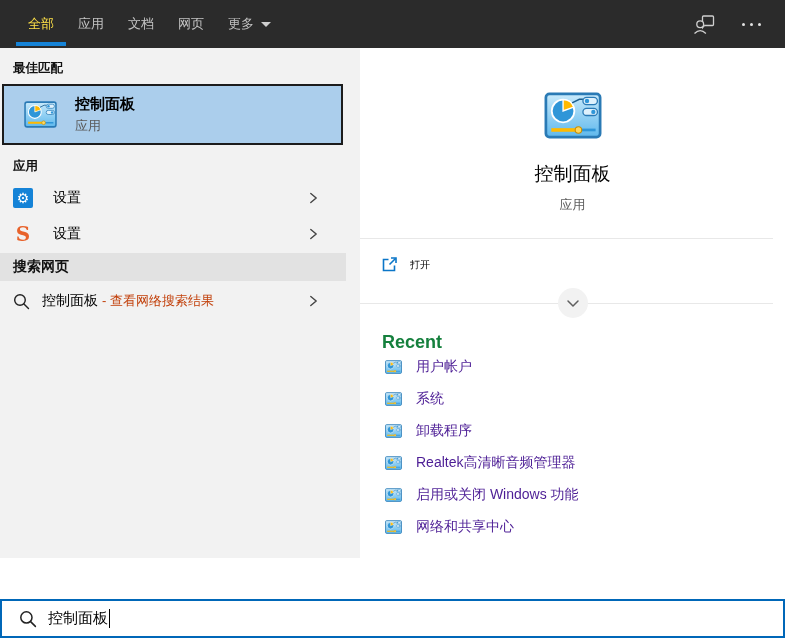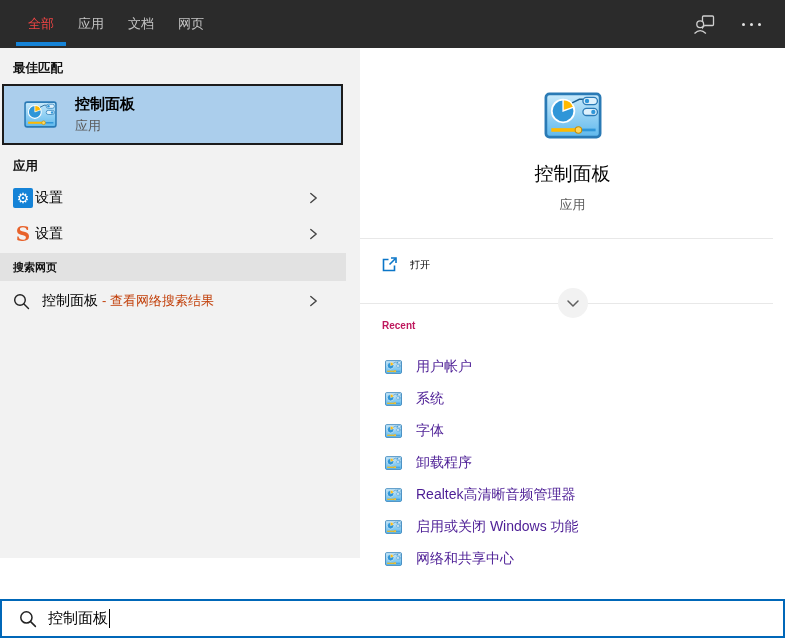--- a/index.html
+++ b/index.html
@@ -12,21 +12,21 @@
   
   .topbar{
     position:absolute;left:0;top:0;width:785px;height:48px;
     background:var(--topbar-bg);display:flex;align-items:center;
     padding:0 0 0 16px;box-sizing:border-box;color:#c8c8c8;
   }
   .tab{
     position:relative;height:100%;display:flex;align-items:center;
     padding:0 12px;font-size:13px;color:#c3c3c3;cursor:default;
   }
-  .tab.selected{color:#ef4444;}
+  .tab.selected{color:#fde047;}
   .tab.selected::after{
     content:"";position:absolute;left:50%;transform:translateX(-50%);
     bottom:2px;width:50px;height:4px;background:var(--accent);
   }
   .tab .caret{
     width:0;height:0;margin-left:7px;
     border-left:5px solid transparent;border-right:5px solid transparent;
     border-top:5px solid #cfcfcf;
   }
   .topbar-right{margin-left:auto;display:flex;align-items:center;gap:26px;padding-right:24px;}
@@ -38,35 +38,35 @@
   .left-panel{
     position:absolute;left:0;top:48px;width:360px;height:510px;
     background:var(--panel-bg);
   }
   .sec-header{
     position:absolute;left:13px;font-size:12.5px;font-weight:700;color:#111;
   }
   .band{
     position:absolute;left:0;width:346px;height:28px;background:var(--band-bg);
     display:flex;align-items:center;padding-left:13px;box-sizing:border-box;
-    font-size:11px;font-weight:700;color:#111;
+    font-size:14px;font-weight:700;color:#111;
   }
   .best-match{
     position:absolute;left:2px;top:36px;width:341px;height:61px;
     background:var(--highlight-bg);border:2px solid #1c1c1c;
     display:flex;align-items:center;padding-left:20px;box-sizing:border-box;cursor:default;
   }
   .bm-text{margin-left:18px;display:flex;flex-direction:column;gap:3px;}
   .bm-title{font-size:15px;font-weight:700;color:#000;}
   .bm-sub{font-size:13px;color:#5a5a5a;}
   .row{
     position:absolute;left:0;width:346px;height:36px;
     display:flex;align-items:center;padding:0 0 0 13px;box-sizing:border-box;cursor:default;
   }
-  .row .label{margin-left:2px;font-size:14px;color:#000;}
+  .row .label{margin-left:20px;font-size:14px;color:#000;}
   .row .chev{position:absolute;right:28px;top:50%;transform:translateY(-50%);}
   .gear-box{
     width:20px;height:20px;background:var(--accent);border-radius:2px;
     display:flex;align-items:center;justify-content:center;
     color:#fff;font-size:14px;line-height:1;
   }
   .s-box{
     width:20px;height:20px;display:flex;align-items:center;justify-content:center;
     color:#e8632c;font-size:20px;font-weight:800;line-height:1;
     font-family:"DejaVu Serif","Liberation Serif",serif;
@@ -88,21 +88,21 @@
     position:absolute;left:0;right:12px;top:200px;height:33px;
     display:flex;align-items:center;padding-left:21px;cursor:default;
   }
   .open-label{margin-left:12px;font-size:10px;color:#000;}
   .collapse-btn{
     position:absolute;left:50%;top:240px;transform:translateX(-50%);
     width:30px;height:30px;border-radius:50%;background:#f2f2f2;
     display:flex;align-items:center;justify-content:center;cursor:default;
   }
   .recent-header{
-    position:absolute;left:22px;top:272px;font-size:10px;font-weight:700;color:#be185d;
+    position:absolute;left:22px;top:284px;font-size:18px;font-weight:700;color:#15803d;
   }
   .recent-list{position:absolute;left:0;top:303px;width:100%;}
   .recent-row{
     height:32px;display:flex;align-items:center;padding-left:25px;cursor:default;
   }
   .recent-label{margin-left:14px;font-size:14px;color:#4c1d95;}
 
   
   .search-bar{
     position:absolute;left:0;bottom:0;width:785px;height:39px;
@@ -150,20 +150,24 @@
     </div>
   <div class="tab">
       <span>应用</span>
     </div>
   <div class="tab">
       <span>文档</span>
     </div>
   <div class="tab">
       <span>网页</span>
     </div>
+  <div class="tab">
+    <span>更多</span>
+    <span class="caret"></span>
+  </div>
   <div class="topbar-right">
     <div class="tb-btn">
       <svg width="23" height="23" viewBox="0 0 23 23">
         <rect x="9.5" y="3" width="11" height="9.5" rx="1" fill="none" stroke="#cfcfcf" stroke-width="1.3"></rect>
         <path d="M11.5 12.5 L9.5 15 L9.5 12.5" fill="#2b2b2b" stroke="#cfcfcf" stroke-width="1.1"></path>
         <circle cx="7.2" cy="11.2" r="3.4" fill="#2b2b2b" stroke="#cfcfcf" stroke-width="1.3"></circle>
         <path d="M1.5 20.5 Q7.2 14.6 12.9 20.5" fill="none" stroke="#cfcfcf" stroke-width="1.3"></path>
       </svg>
     </div>
     <div class="tb-btn">
@@ -264,26 +268,20 @@
     <div class="recent-row">
       <svg width="17" height="14" viewBox="0 0 64 52">
           <use href="#cpicon"></use>
         </svg>
       <span class="recent-label">系统</span>
     </div>
     <div class="recent-row">
       <svg width="17" height="14" viewBox="0 0 64 52">
           <use href="#cpicon"></use>
         </svg>
-      <span class="recent-label">字体</span>
-    </div>
-    <div class="recent-row">
-      <svg width="17" height="14" viewBox="0 0 64 52">
-          <use href="#cpicon"></use>
-        </svg>
       <span class="recent-label">卸载程序</span>
     </div>
     <div class="recent-row">
       <svg width="17" height="14" viewBox="0 0 64 52">
           <use href="#cpicon"></use>
         </svg>
       <span class="recent-label">Realtek高清晰音频管理器</span>
     </div>
     <div class="recent-row">
       <svg width="17" height="14" viewBox="0 0 64 52">

